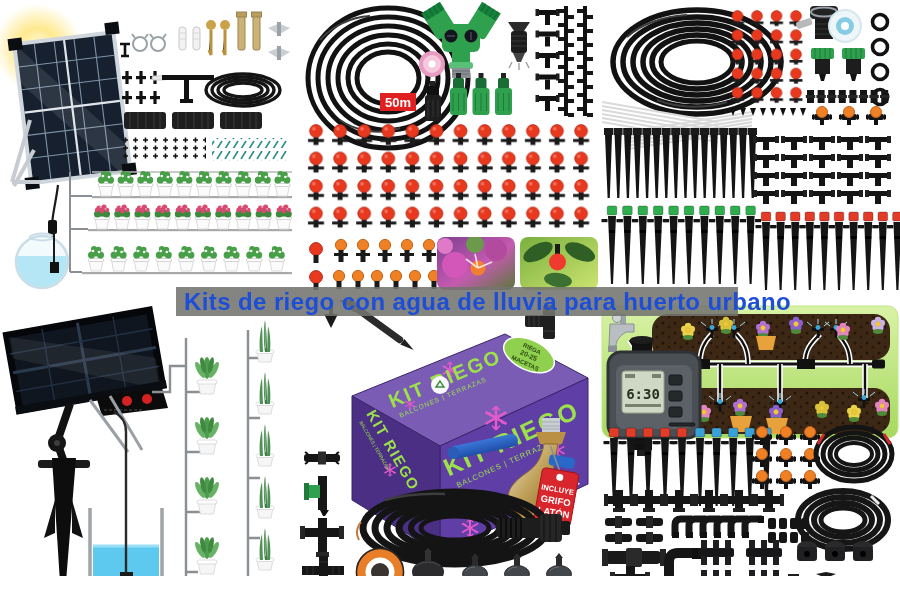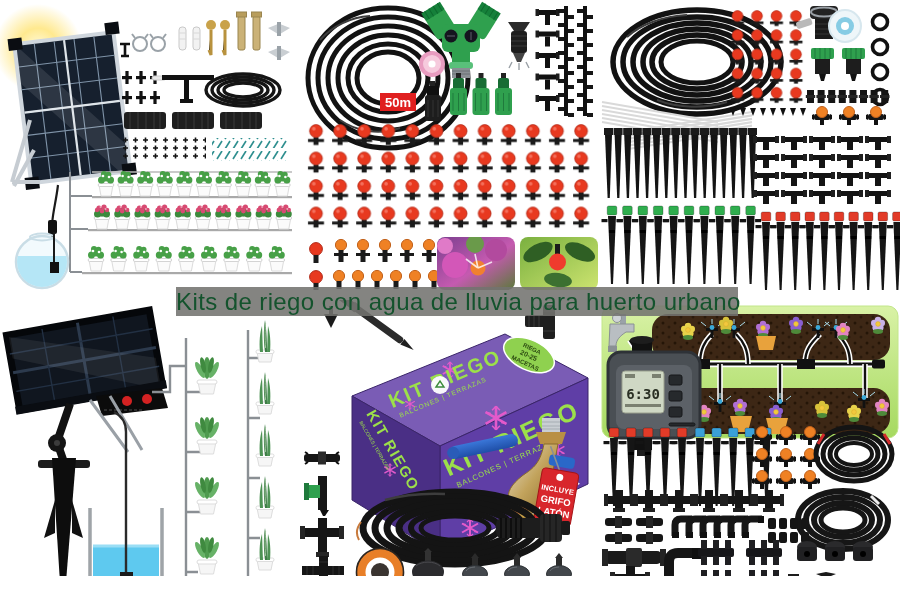--- a/index.html
+++ b/index.html
@@ -1,21 +1,21 @@
 <!DOCTYPE html>
 <html><head>
 <meta charset="utf-8">
 <style>
   html,body{margin:0;padding:0;background:#fff;}
   #stage{position:relative;width:900px;height:576px;background:#fff;overflow:hidden;
          font-family:"Liberation Sans",sans-serif;}
   .panel{position:absolute;display:block;}
   #banner{position:absolute;left:176px;top:287px;width:562px;height:29px;
-          background:rgba(115,115,112,0.88);color:#14532d;font-size:24px;line-height:29px;
-          padding-left:0;box-sizing:border-box;white-space:nowrap;letter-spacing:.4px;}
+          background:rgba(115,115,112,0.88);color:#1d4ed8;font-size:24px;line-height:29px;
+          padding-left:8px;box-sizing:border-box;white-space:nowrap;letter-spacing:.4px;font-weight:bold;}
   svg text{font-family:"Liberation Sans",sans-serif;}
   .lcd{font-family:"DejaVu Sans Mono",monospace;}
 </style>
 </head>
 <body>
 
 <div id="stage">
 
 <svg width="0" height="0" style="position:absolute">
   <defs>

